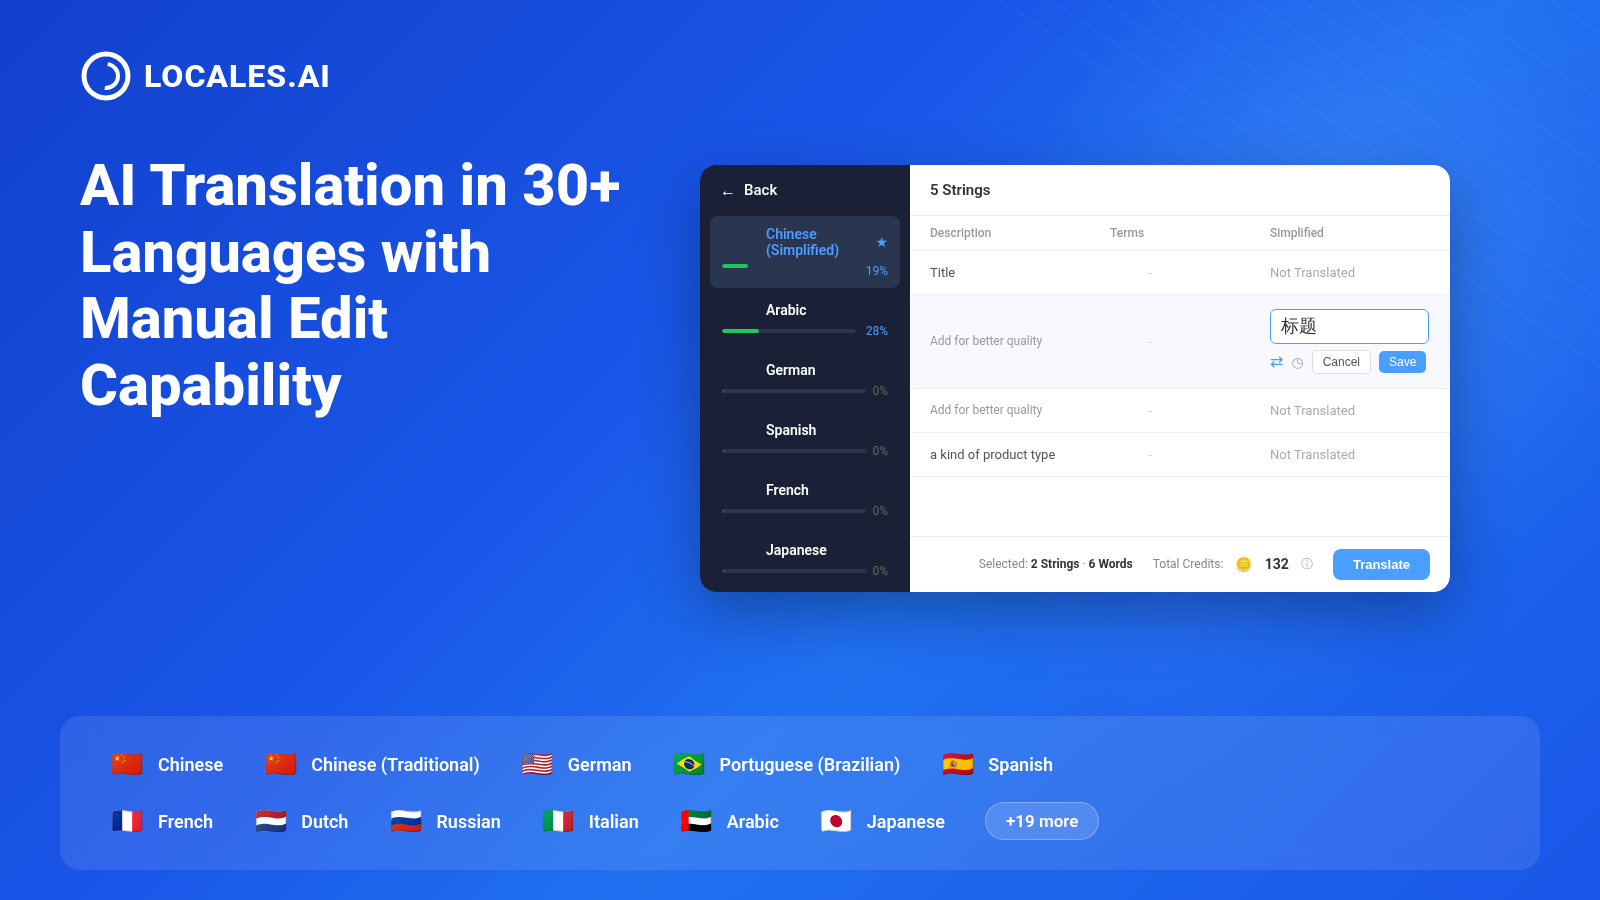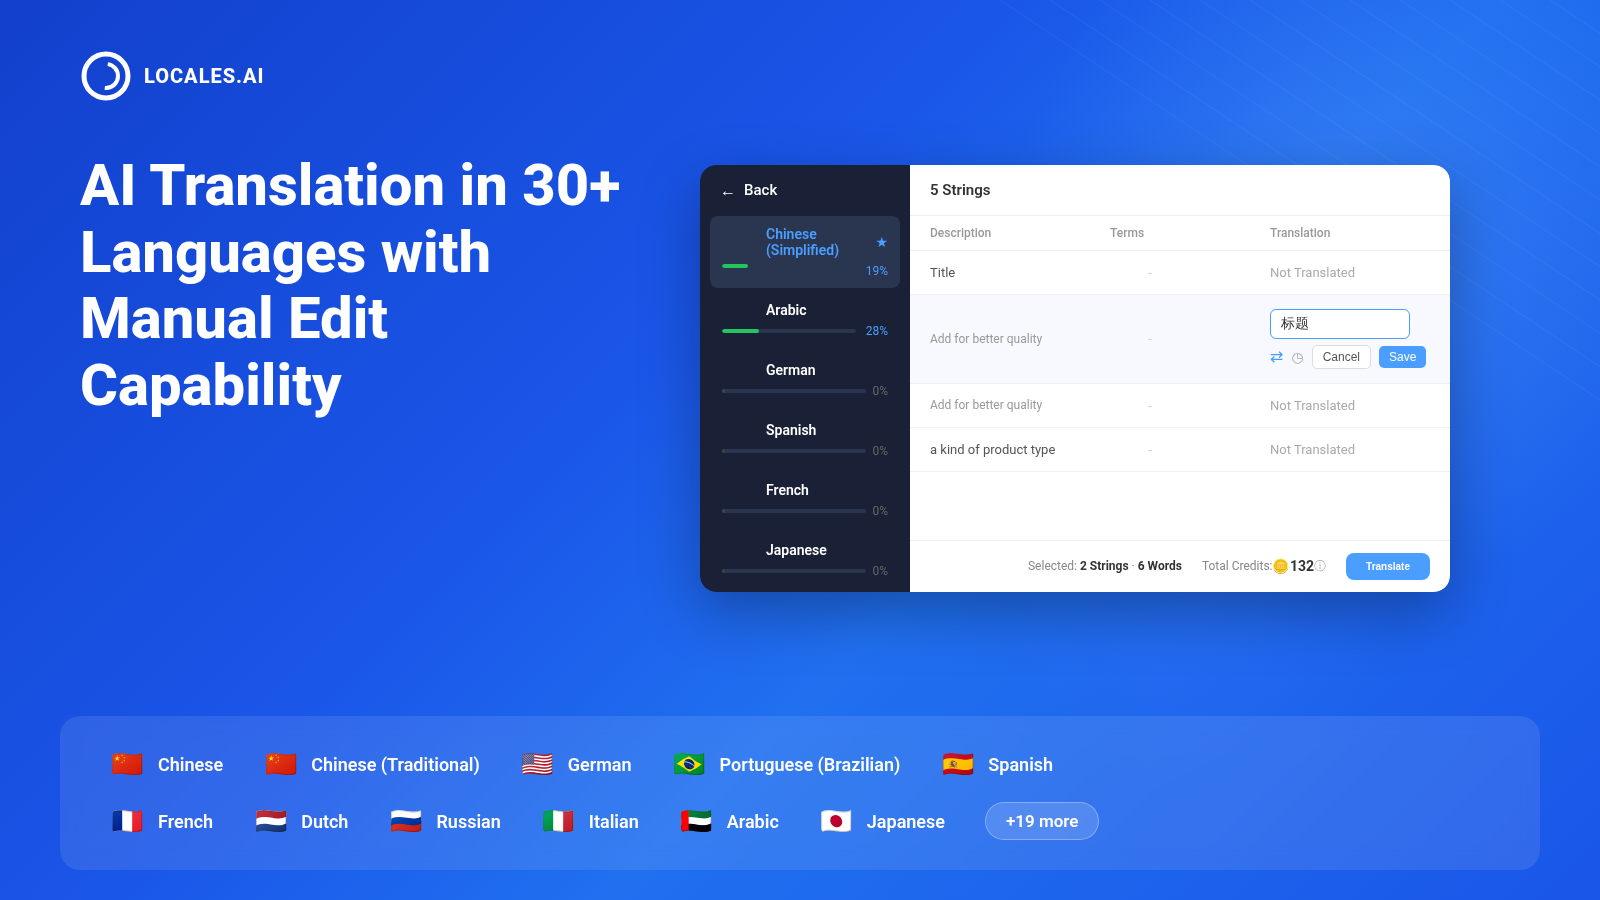--- a/index.html
+++ b/index.html
@@ -87,21 +87,21 @@
       gap: 12px;
       margin-bottom: 50px;
     }
     .logo-icon {
       width: 52px;
       height: 52px;
       color: white;
     }
     .logo-text {
       color: white;
-      font-size: 20px;
+      font-size: 32px;
       font-weight: 800;
       letter-spacing: 1px;
     }
 
     .headline {
       color: white;
       font-size: 58px;
       font-weight: 800;
       line-height: 1.15;
     }
@@ -248,24 +248,24 @@
 
     .edit-area {
       display: flex;
       flex-direction: column;
       gap: 6px;
     }
     .edit-input {
       border: 1.5px solid #4a9eff;
       border-radius: 6px;
       padding: 6px 10px;
-      font-size: 14px;
+      font-size: 18px;
       color: #333;
       outline: none;
-      width: 140px;
+      width: 159px;
     }
     .edit-actions {
       display: flex;
       align-items: center;
       gap: 8px;
     }
     .icon-translate {
       color: #4a9eff;
       font-size: 16px;
     }
@@ -302,37 +302,37 @@
       gap: 20px;
     }
     .selected-info {
       font-size: 12px;
       color: #888;
     }
     .selected-info strong { color: #333; }
     .credits-info {
       display: flex;
       align-items: center;
-      gap: 0;
+      gap: 12px;
       font-size: 12px;
       color: #888;
     }
     .credits-coin { font-size: 14px; }
     .credits-num {
       font-size: 14px;
       font-weight: 700;
       color: #333;
     }
     .btn-translate {
       padding: 8px 20px;
       background: #4a9eff;
       color: white;
       border: none;
       border-radius: 8px;
-      font-size: 10px;
+      font-size: 13px;
       font-weight: 600;
       cursor: pointer;
     }
 
     
     .bottom-section {
       background: rgba(255,255,255,0.1);
       backdrop-filter: blur(10px);
       margin: 0 60px 30px 60px;
       border-radius: 20px;
@@ -511,21 +511,21 @@
         </div>
 
         <div class="right-panel">
           <div class="panel-header">
             <span>5 Strings</span>
           </div>
           <div class="table-header">
             <span class="th">Description</span>
             <span class="th">Terms</span>
             <span class="th"></span>
-            <span class="th">Translation</span>
+            <span class="th">Simplified</span>
           </div>
           <div class="table-body">
 
             <div class="table-row">
               <span class="cell-desc">Title</span>
               <span class="cell-dash">-</span>
               <span class="cell-dash"></span>
               <span class="cell-not-translated">Not Translated</span>
             </div>
 

